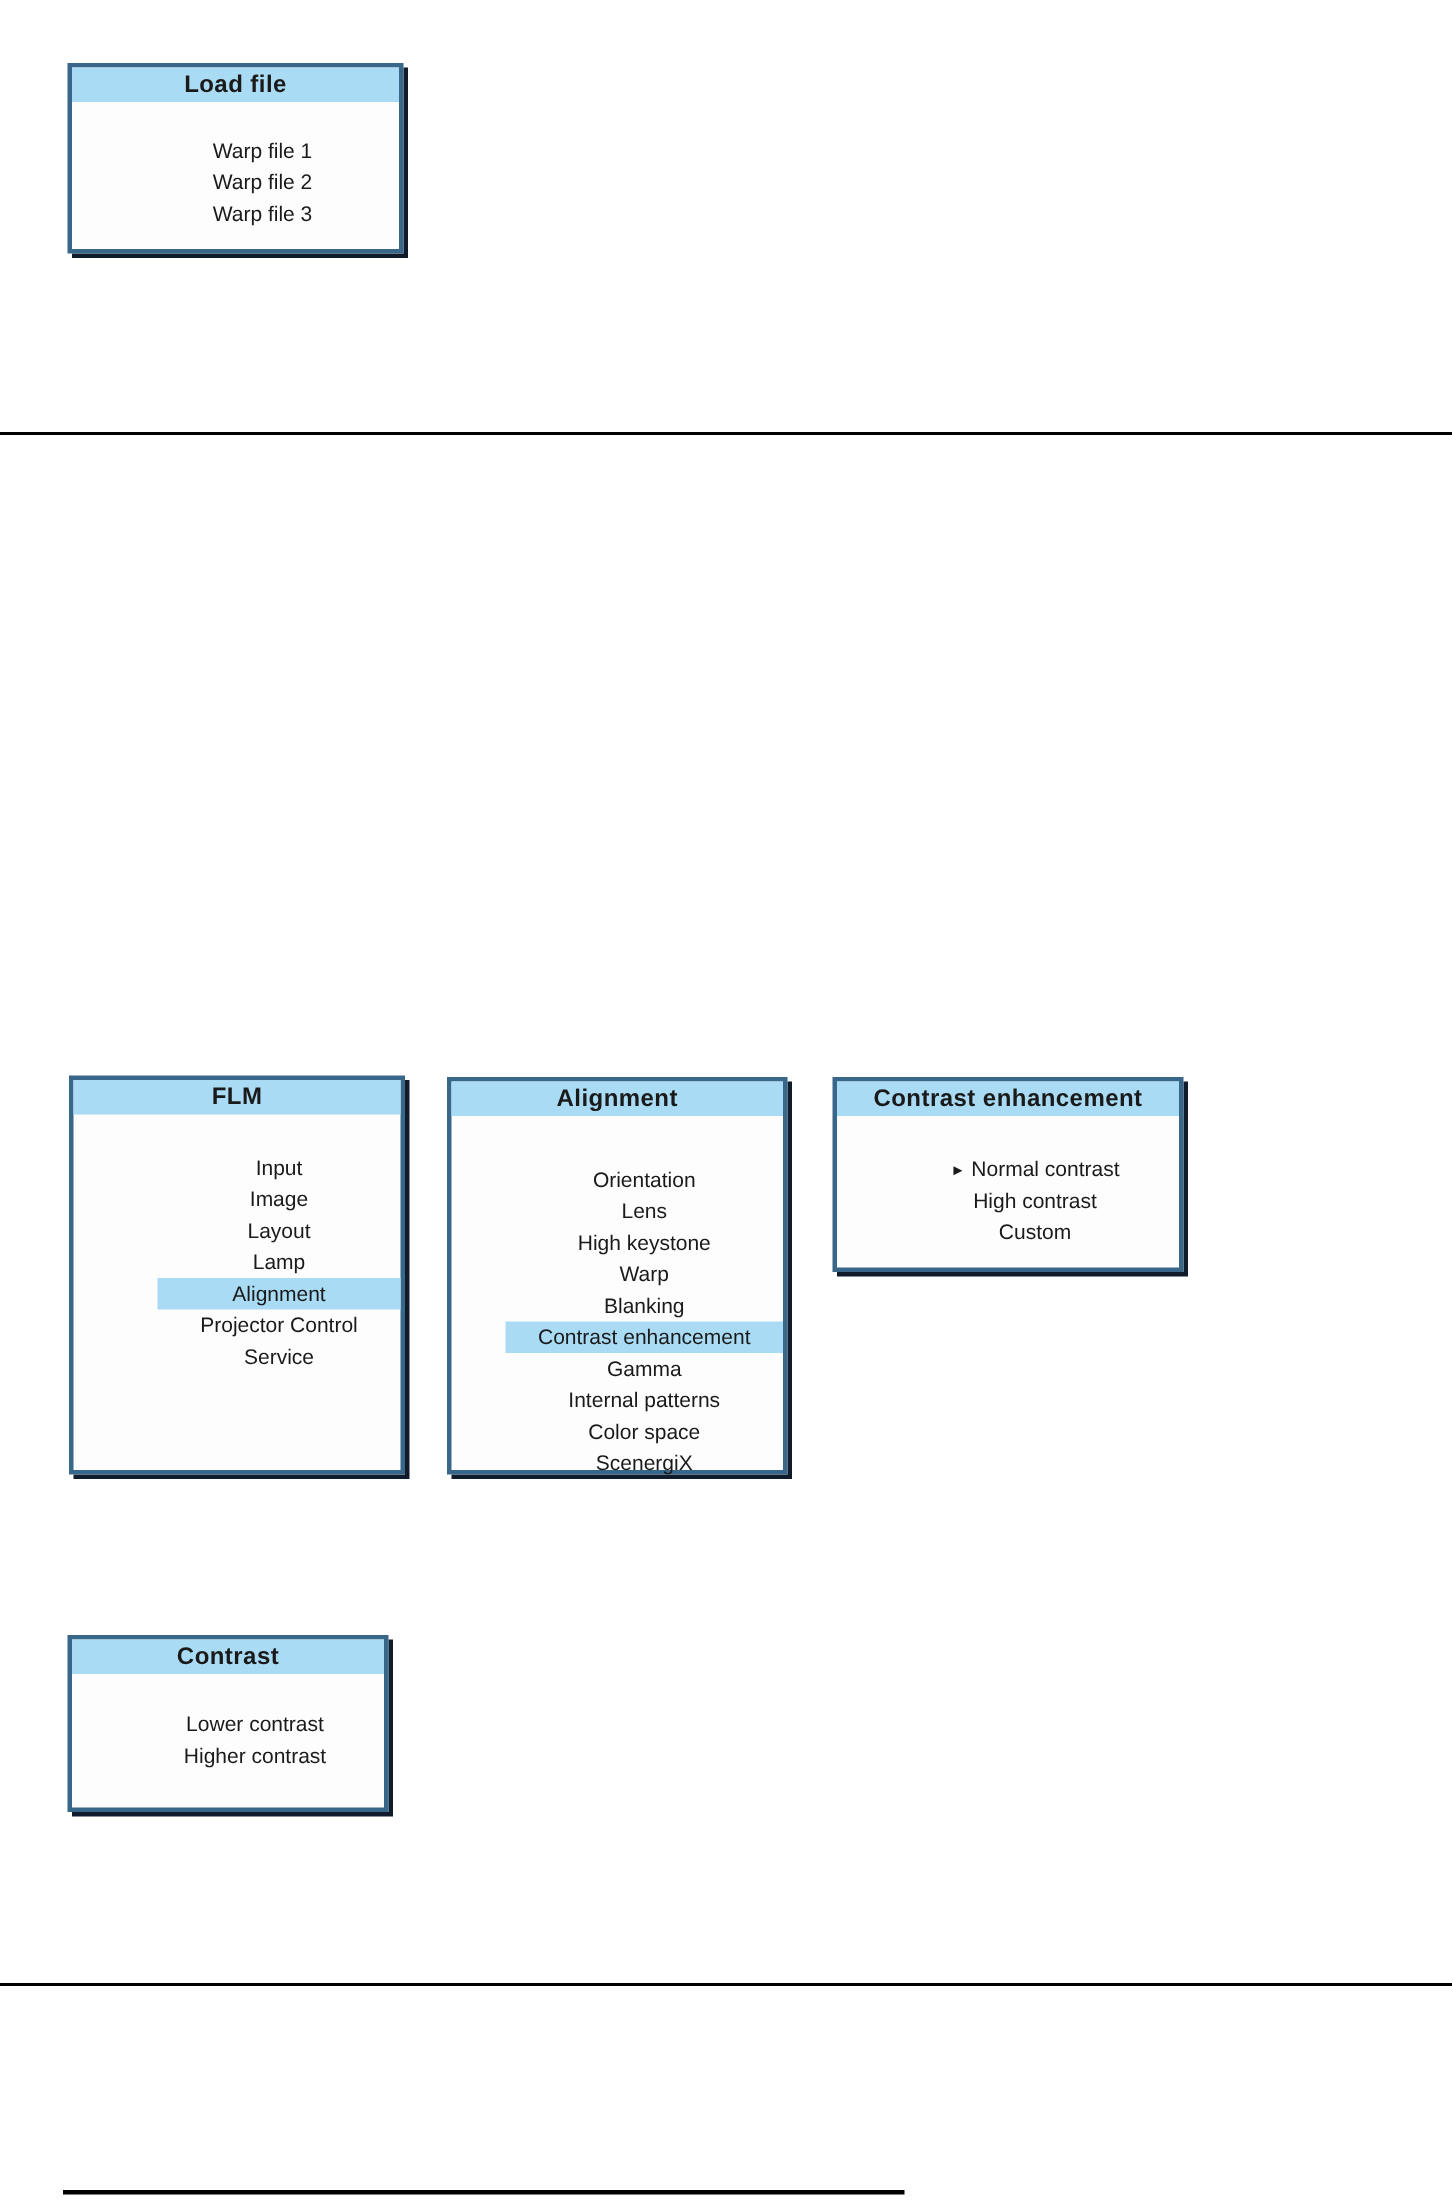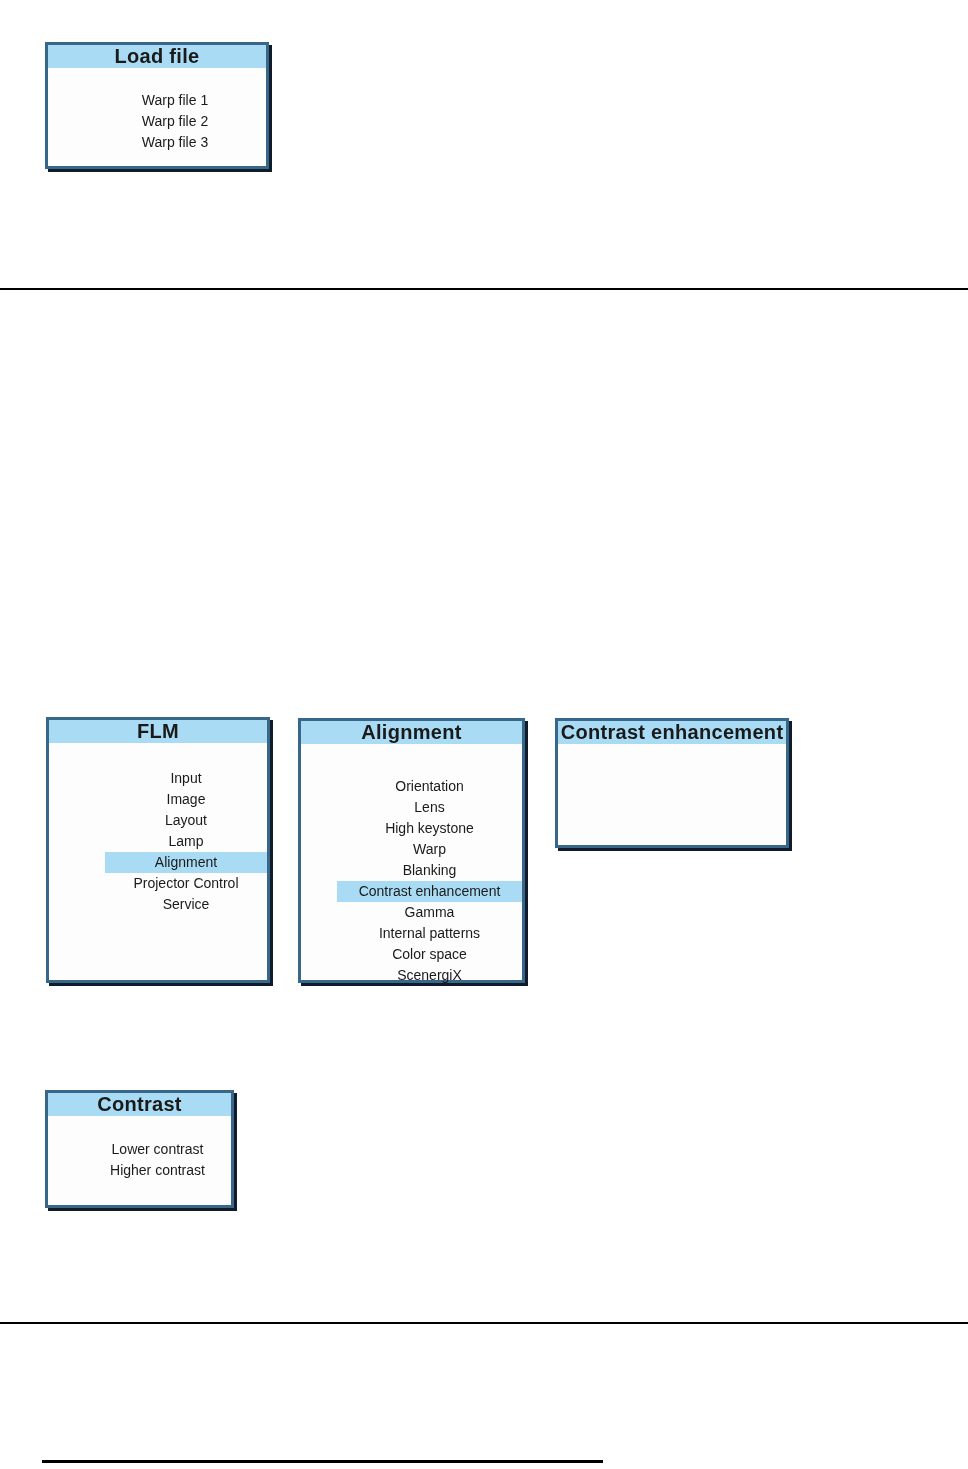--- a/index.html
+++ b/index.html
@@ -15,42 +15,42 @@
     font-family:"Liberation Sans",sans-serif;color:var(--text);
     overflow:hidden;
   }
   .menu{
     position:absolute;box-sizing:border-box;background:#fdfdfd;
     border:3px solid var(--border);
     box-shadow:3px 3px 0 0 var(--shadow);
   }
   .menu-title{
     height:23px;line-height:23px;background:var(--accent);
-    text-align:center;font-weight:bold;font-size:20px;
+    text-align:center;font-weight:bold;font-size:16px;
     letter-spacing:0.3px;white-space:nowrap;overflow:hidden;
   }
   .menu-body{display:block;margin-left:36px;}
   .menu-item{
     height:21px;line-height:21px;text-align:center;font-size:14px;
     white-space:nowrap;
   }
   .menu-item.highlighted{background:var(--accent);}
   .arrow{font-size:10px;display:inline-block;transform:translateY(-1px);margin-right:4px;}
   .rule{position:absolute;background:var(--rule);}
 
   
   #menu-load-file{left:45px;top:42px;width:224px;height:127px;}
   #menu-load-file .menu-body{padding-top:22px;}
   #menu-flm{left:46px;top:717px;width:224px;height:266px;}
   #menu-flm .menu-body{padding-top:25px;padding-left:20px;}
   #menu-alignment{left:298px;top:718px;width:227px;height:265px;}
   #menu-alignment .menu-body{padding-top:32px;}
   #menu-contrast-enhancement{left:555px;top:718px;width:234px;height:130px;}
   #menu-contrast-enhancement .menu-body{padding-top:25px;}
-  #menu-contrast{left:45px;top:1090px;width:189px;height:118px;}
+  #menu-contrast{left:45px;top:1090px;width:214px;height:118px;}
   #menu-contrast .menu-body{padding-top:23px;}
 
   #rule-top{left:0;top:288px;width:968px;height:2px;}
   #rule-middle{left:0;top:1322px;width:968px;height:2px;}
   #rule-footnote{left:42px;top:1460px;width:561px;height:3px;}
 </style>
 </head>
 <body>
 
 <div class="menu" id="menu-load-file">
@@ -88,20 +88,25 @@
       <div class="menu-item highlighted"><span>Contrast enhancement</span></div>
       <div class="menu-item"><span>Gamma</span></div>
       <div class="menu-item"><span>Internal patterns</span></div>
       <div class="menu-item"><span>Color space</span></div>
       <div class="menu-item"><span>ScenergiX</span></div>
     </div>
 </div>
 
 <div class="menu" id="menu-contrast-enhancement">
   <div class="menu-title">Contrast enhancement</div>
+  <div class="menu-body">
+      <div class="menu-item"><span class="arrow">►</span><span>Normal contrast</span></div>
+      <div class="menu-item"><span>High contrast</span></div>
+      <div class="menu-item"><span>Custom</span></div>
+    </div>
 </div>
 
 <div class="menu" id="menu-contrast">
   <div class="menu-title">Contrast</div>
   <div class="menu-body">
       <div class="menu-item"><span>Lower contrast</span></div>
       <div class="menu-item"><span>Higher contrast</span></div>
     </div>
 </div>
 

